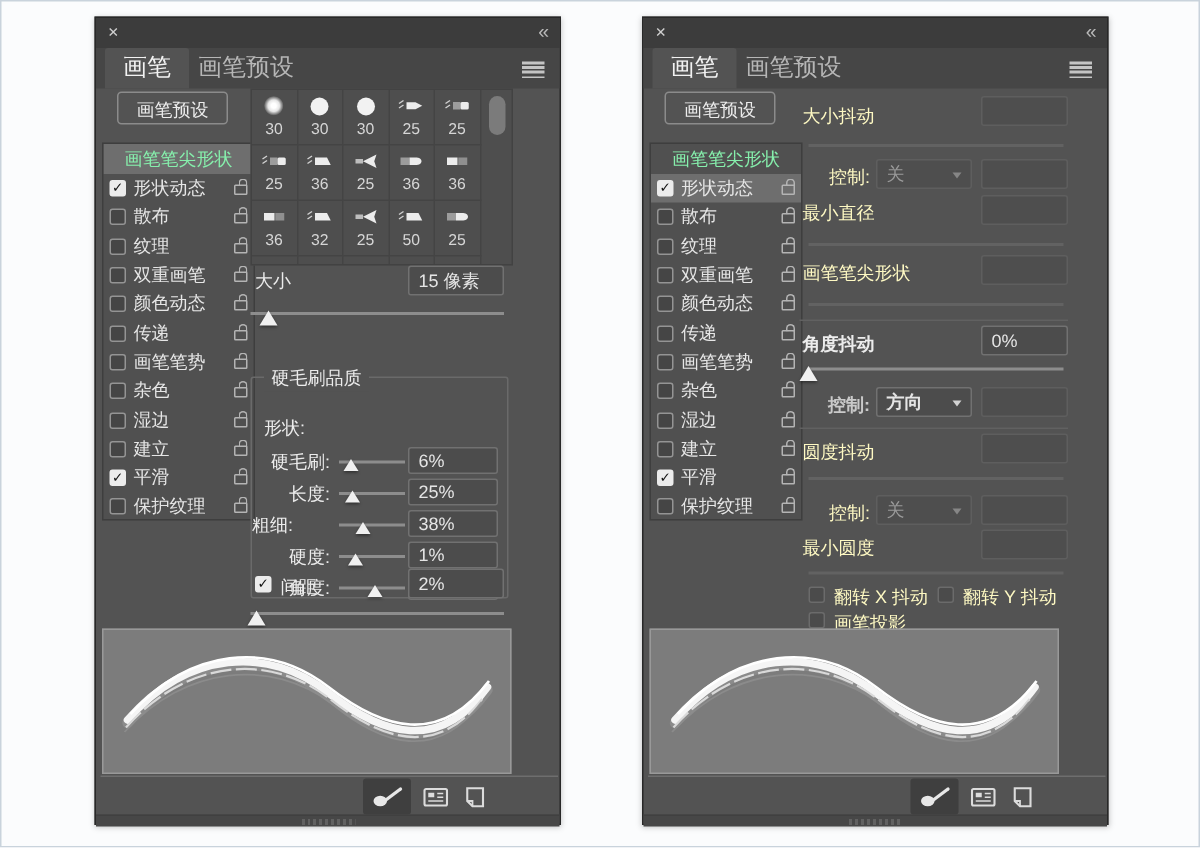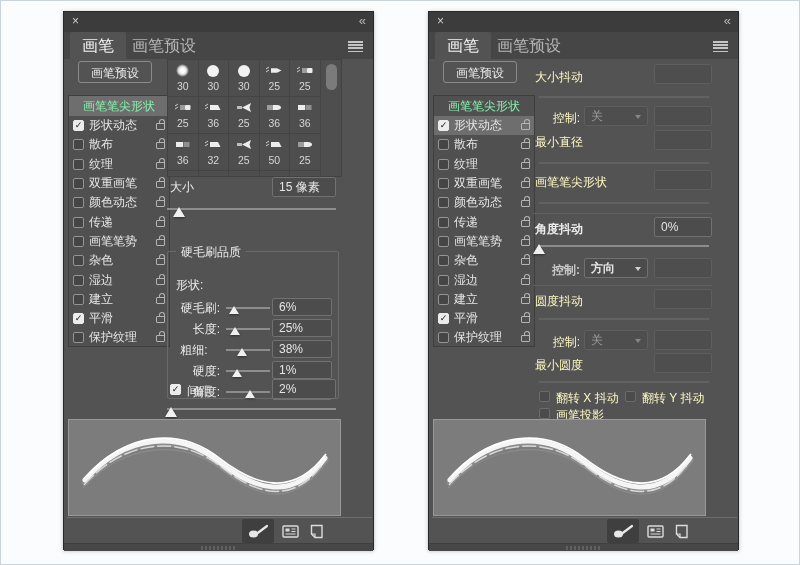--- a/index.html
+++ b/index.html
@@ -331,21 +331,21 @@
       <span class="lbl" style="left:8px;top:25px;width:44px;text-align:left">形状:</span>
       <div>
           <span class="lbl" style="left:0;top:48px;width:52px;text-align:right">硬毛刷:</span>
           <span class="track" style="left:58px;top:55px;width:44px"></span>
           <span class="thumb mini" style="left:61px;top:54px"></span>
           <span class="ibox" style="left:104px;top:46px;width:60px;height:18px;line-height:16px">6%</span>
           <span class="lbl" style="left:0;top:69px;width:52px;text-align:right">长度:</span>
           <span class="track" style="left:58px;top:76px;width:44px"></span>
           <span class="thumb mini" style="left:62px;top:75px"></span>
           <span class="ibox" style="left:104px;top:67px;width:60px;height:18px;line-height:16px">25%</span>
-          <span class="lbl" style="left:0;top:90px;width:52px;text-align:center">粗细:</span>
+          <span class="lbl" style="left:0;top:90px;width:52px;text-align:left">粗细:</span>
           <span class="track" style="left:58px;top:97px;width:44px"></span>
           <span class="thumb mini" style="left:69px;top:96px"></span>
           <span class="ibox" style="left:104px;top:88px;width:60px;height:18px;line-height:16px">38%</span>
           <span class="lbl" style="left:0;top:111px;width:52px;text-align:right">硬度:</span>
           <span class="track" style="left:58px;top:118px;width:44px"></span>
           <span class="thumb mini" style="left:64px;top:117px"></span>
           <span class="ibox" style="left:104px;top:109px;width:60px;height:18px;line-height:16px">1%</span>
           <span class="lbl" style="left:0;top:132px;width:52px;text-align:right">角度:</span>
           <span class="track" style="left:58px;top:139px;width:44px"></span>
           <span class="thumb mini" style="left:77px;top:138px"></span>

